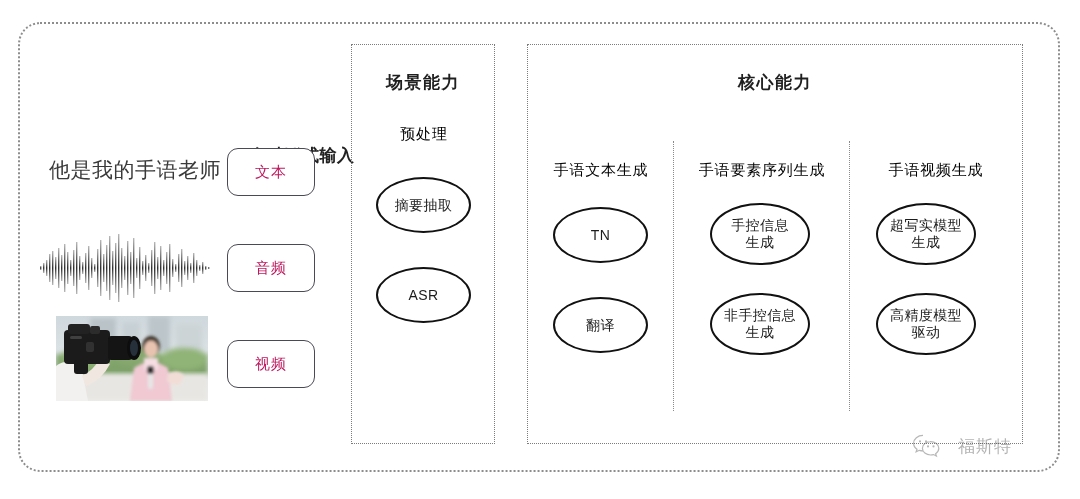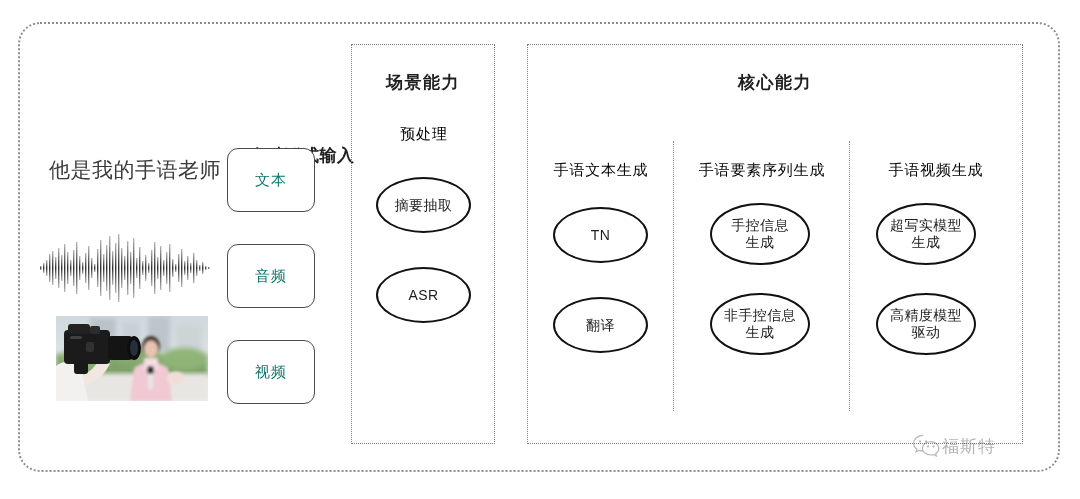--- a/index.html
+++ b/index.html
@@ -56,30 +56,30 @@
   }
   #row-text  { top: 108px; }
   #row-audio { top: 204px; }
   #row-video { top: 300px; }
 
   .input-pill {
     position: absolute;
     left: 197px;
     top: 0;
     width: 88px;
-    height: 64px;
+    height: 48px;
     box-sizing: border-box;
     border: 1.6px solid #4a4a55;
     border-radius: 11px;
     background: #fff;
     display: flex;
     align-items: center;
     justify-content: center;
     font-size: 15px;
-    color: #0f766e;
+    color: #be185d;
     letter-spacing: 1px;
   }
 
   #sample-sentence {
     position: absolute;
     left: -5px;
     top: 8px;
     width: 196px;
     text-align: right;
     font-size: 21px;
@@ -203,21 +203,21 @@
 
   
   #watermark {
     position: absolute;
     left: 912px;
     top: 428px;
     width: 140px;
     height: 36px;
     display: flex;
     align-items: center;
-    gap: 0;
+    gap: 16px;
     opacity: .42;
   }
   #watermark-logo { width: 30px; height: 26px; flex: none; }
   #watermark-text {
     font-size: 17px;
     color: #4a4a4a;
     letter-spacing: 1px;
     white-space: nowrap;
   }
 </style>

